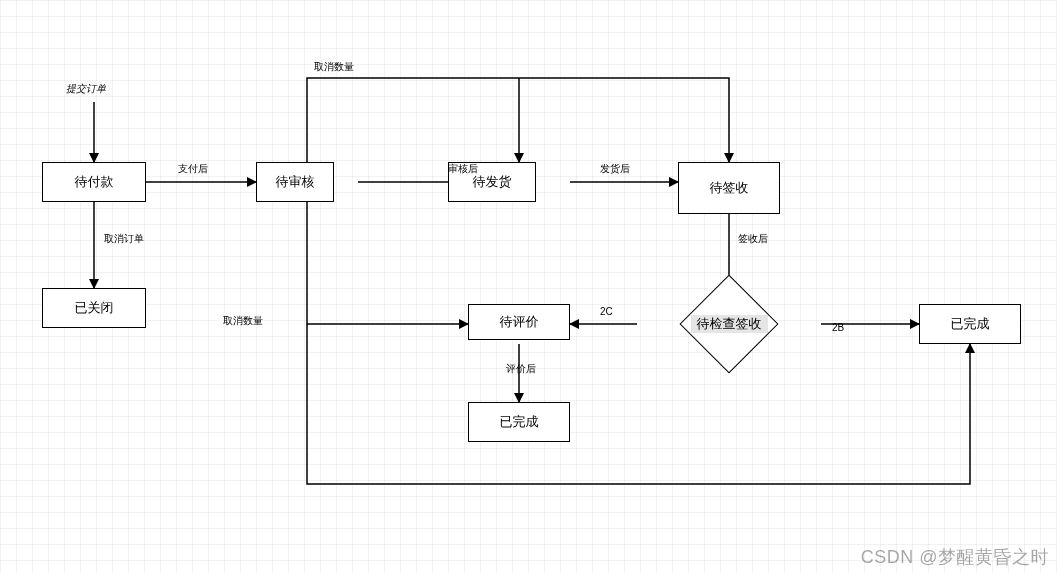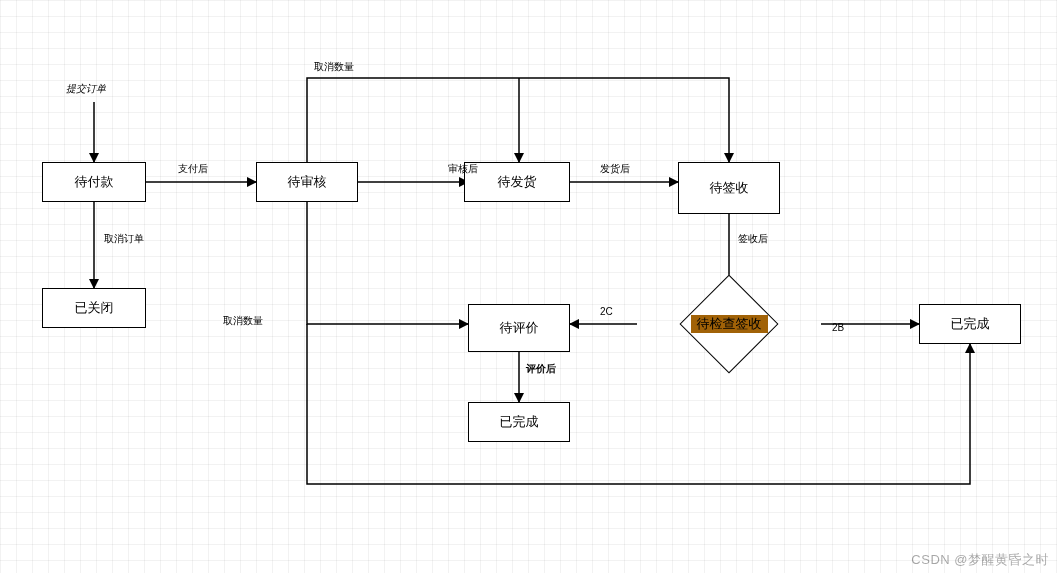--- a/index.html
+++ b/index.html
@@ -52,21 +52,21 @@
     position: absolute;
     display: flex;
     align-items: center;
     justify-content: center;
     white-space: nowrap;
   }
   .watermark {
     position: absolute;
     right: 8px;
     bottom: 4px;
-    font-size: 13px;
+    font-size: 18px;
     color: rgba(0,0,0,0.35);
     letter-spacing: 0.5px;
   }
 </style>
 </head>
 <body>
 
 <div class="grid"></div>
 
 <svg width="1057" height="573">
@@ -107,54 +107,54 @@
 <div class="label" style="left:66px; top:82px;font-style:italic;">提交订单</div>
 
 <div class="box" style="left:42px; top:162px; width:104px; height:40px;">
   <span>待付款</span>
 </div>
 
 <div class="box" style="left:42px; top:288px; width:104px; height:40px;">
   <span>已关闭</span>
 </div>
 
-<div class="box" style="left:256px; top:162px; width:102px; height:40px;">
+<div class="box" style="left:256px; top:162px; width:78px; height:40px;">
   <span>待审核</span>
 </div>
 
-<div class="box" style="left:464px; top:162px; width:106px; height:40px;">
+<div class="box" style="left:448px; top:162px; width:88px; height:40px;">
   <span>待发货</span>
 </div>
 
 <div class="box" style="left:678px; top:162px; width:102px; height:52px;">
   <span>待签收</span>
 </div>
 
-<div class="box" style="left:468px; top:304px; width:102px; height:48px;">
+<div class="box" style="left:468px; top:304px; width:102px; height:36px;">
   <span>待评价</span>
 </div>
 
 <div class="box" style="left:468px; top:402px; width:102px; height:40px;">
   <span>已完成</span>
 </div>
 
 <div class="box" style="left:919px; top:304px; width:102px; height:40px;">
   <span>已完成</span>
 </div>
 
 <div class="diamond" style="left:694px; top:289px; width:70px; height:70px;"></div>
 
 <div class="diamond-text" style="left:637px; top:312px; width:184px; height:24px;">
-  <span style="background:#a16207; padding:0 6px;">待检查签收</span>
+  <span style="background:#e5e5e5; padding:0 6px;">待检查签收</span>
 </div>
 
 <div class="label" style="left:104px; top:232px;">取消订单</div>
 <div class="label" style="left:178px; top:162px;">支付后</div>
 <div class="label" style="left:400px; top:162px;margin-left:48px;">审核后</div>
 <div class="label" style="left:600px; top:162px;">发货后</div>
 <div class="label" style="left:738px; top:232px;">签收后</div>
 <div class="label" style="left:314px; top:60px;">取消数量</div>
 <div class="label" style="left:223px; top:314px;">取消数量</div>
 <div class="label" style="left:600px; top:306px;">2C</div>
 <div class="label" style="left:832px; top:322px;">2B</div>
-<div class="label" style="left:526px; top:362px;font-weight:bold;">评价后</div>
+<div class="label" style="left:506px; top:362px;">评价后</div>
 
 <div class="watermark">CSDN @梦醒黄昏之时</div>
 
 </body></html>

